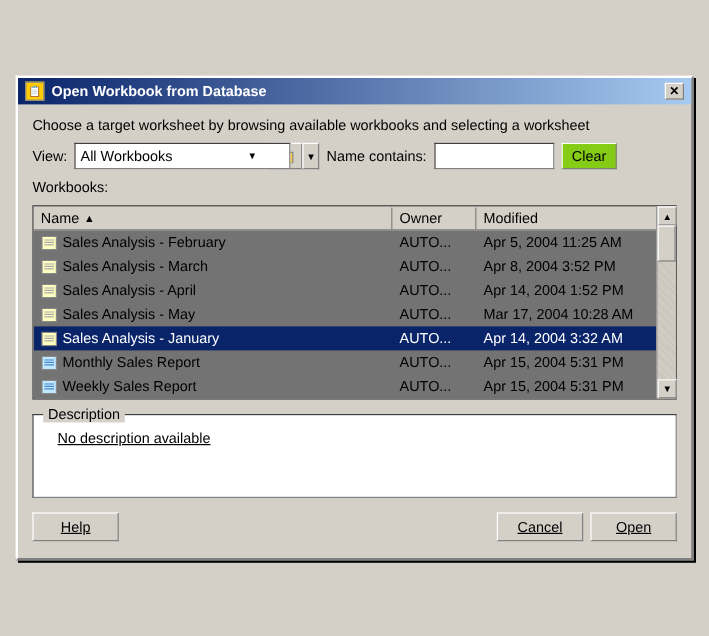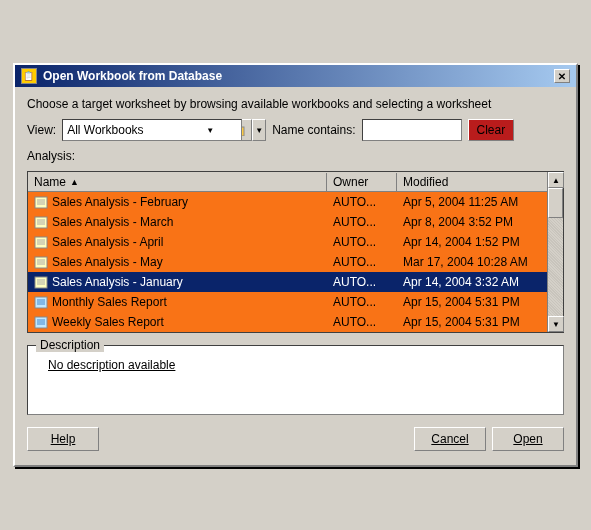--- a/index.html
+++ b/index.html
@@ -151,21 +151,21 @@
       background: white;
       border: 1px solid #808080;
       border-top: 1px solid #404040;
       border-left: 1px solid #404040;
       font-size: 12px;
       padding: 0 4px;
     }
     .clear-btn {
       height: 22px;
       padding: 0 8px;
-      background: #b91c1c;
+      background: #84cc16;
       border: 1px solid #808080;
       border-top: 1px solid #fff;
       border-left: 1px solid #fff;
       font-size: 12px;
       cursor: pointer;
     }
     .workbooks-label {
       font-size: 12px;
       color: #000;
     }
@@ -286,21 +286,21 @@
       font-size: 9px;
     }
     .table-wrapper {
       display: flex;
       border: 1px solid #404040;
     }
     .table-inner {
       flex: 1;
       display: flex;
       flex-direction: column;
-      background: #f97316;
+      background: #737373;
       overflow: hidden;
     }
     .scrollbar {
       width: 16px;
       background: #d4d0c8;
       border-left: 1px solid #808080;
       display: flex;
       flex-direction: column;
     }
     .scroll-btn {
@@ -373,21 +373,21 @@
             <rect x="0" y="1" width="6" height="3" fill="#ffcc44" stroke="#888" stroke-width="1"></rect>
           </svg>
         </div>
         <div class="icon-btn-dropdown">▼</div>
       </div>
       <span class="name-contains-label">Name contains:</span>
       <input class="name-input" type="text" value="" style="">
       <button class="clear-btn">Clear</button>
     </div>
 
-    <div class="workbooks-label">Analysis:</div>
+    <div class="workbooks-label">Workbooks:</div>
 
     <div class="table-wrapper">
       <div class="table-inner">
 
         <div class="table-header">
           <div class="col-name-header">
             <span>Name</span>
             <span class="sort-arrow">▲</span>
           </div>
           <div class="col-owner-header">Owner</div>

